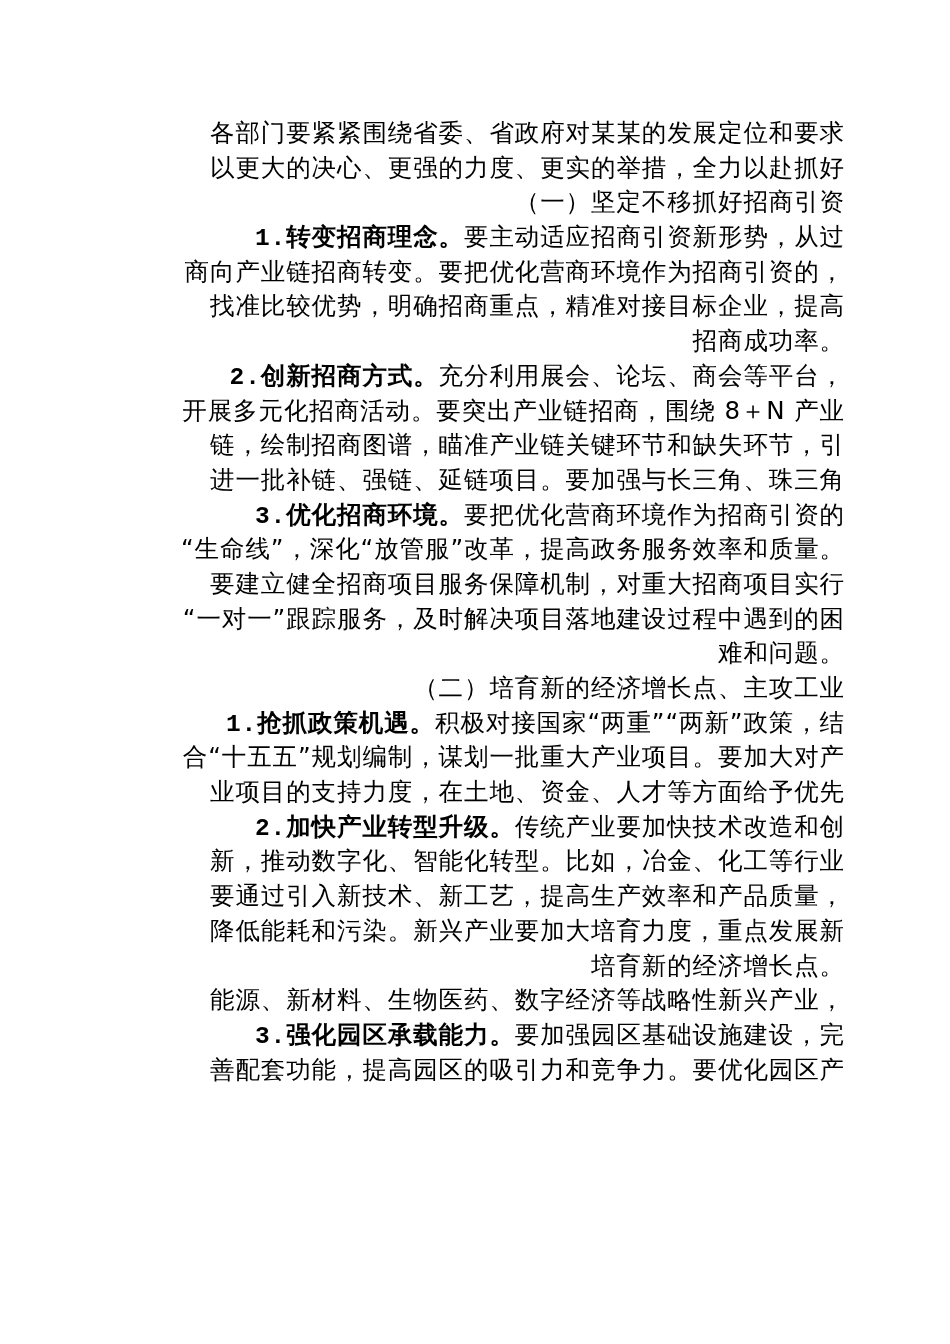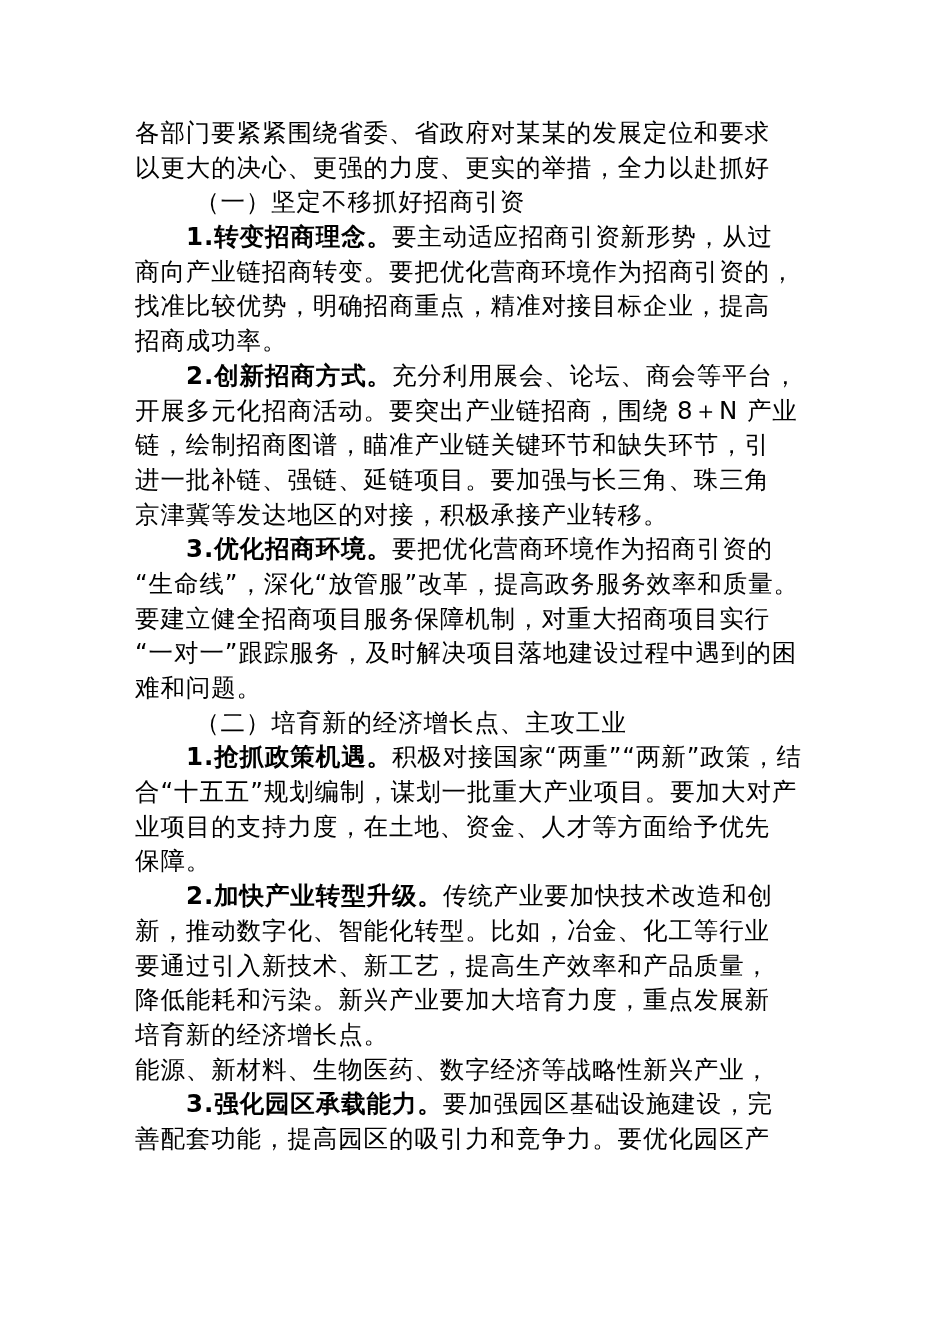--- a/index.html
+++ b/index.html
@@ -10,34 +10,35 @@
     body {
       width: 950px;
       height: 1344px;
       position: relative;
       overflow: hidden;
       font-family: "DejaVu Sans", "Liberation Sans", sans-serif;
       color: #000000;
     }
     .page {
       position: absolute;
-      left: 135px;
+      left: 145px;
       top: 116px;
       width: 700px;
+      text-align: right;
     }
     .line {
       height: 34.7px;
       line-height: 34.7px;
       font-size: 24.5px;
       white-space: nowrap;
       letter-spacing: 0.9px;
     }
     .indent-head { padding-left: 60px; font-family: Liberation Serif, serif; }
     .indent-item { padding-left: 51px; }
-    .bold { font-weight: bold; }
+    .bold { font-weight: bold; font-family: Liberation Mono, monospace; }
   </style>
 </head>
 <body>
 
 <div class="page">
 
   <div>
     <div class="line">各部门要紧紧围绕省委、省政府对某某的发展定位和要求</div>
     <div class="line">以更大的决心、更强的力度、更实的举措，全力以赴抓好</div>
   </div>
@@ -50,40 +51,38 @@
       <div class="line">商向产业链招商转变。要把优化营商环境作为招商引资的，</div>
       <div class="line">找准比较优势，明确招商重点，精准对接目标企业，提高</div>
       <div class="line">招商成功率。</div>
     </div>
 
     <div>
       <div class="line indent-item"><span class="bold">2.创新招商方式。</span><span>充分利用展会、论坛、商会等平台，</span></div>
       <div class="line">开展多元化招商活动。要突出产业链招商，围绕 8＋N 产业</div>
       <div class="line">链，绘制招商图谱，瞄准产业链关键环节和缺失环节，引</div>
       <div class="line">进一批补链、强链、延链项目。要加强与长三角、珠三角</div>
-      <div class="line">京津冀等发达地区的对接，积极承接产业转移。</div>
     </div>
 
     <div>
       <div class="line indent-item"><span class="bold">3.优化招商环境。</span><span>要把优化营商环境作为招商引资的</span></div>
       <div class="line">“生命线”，深化“放管服”改革，提高政务服务效率和质量。</div>
       <div class="line">要建立健全招商项目服务保障机制，对重大招商项目实行</div>
       <div class="line">“一对一”跟踪服务，及时解决项目落地建设过程中遇到的困</div>
       <div class="line">难和问题。</div>
     </div>
   </div>
 
   <div>
     <div class="line indent-head">（二）培育新的经济增长点、主攻工业</div>
 
     <div>
       <div class="line indent-item"><span class="bold">1.抢抓政策机遇。</span><span>积极对接国家“两重”“两新”政策，结</span></div>
       <div class="line">合“十五五”规划编制，谋划一批重大产业项目。要加大对产</div>
       <div class="line">业项目的支持力度，在土地、资金、人才等方面给予优先</div>
-      <div class="line">保障。</div>
     </div>
 
     <div>
       <div class="line indent-item"><span class="bold">2.加快产业转型升级。</span><span>传统产业要加快技术改造和创</span></div>
       <div class="line">新，推动数字化、智能化转型。比如，冶金、化工等行业</div>
       <div class="line">要通过引入新技术、新工艺，提高生产效率和产品质量，</div>
       <div class="line">降低能耗和污染。新兴产业要加大培育力度，重点发展新</div>
       <div class="line">培育新的经济增长点。</div>
       <div class="line">能源、新材料、生物医药、数字经济等战略性新兴产业，</div>
     </div>

